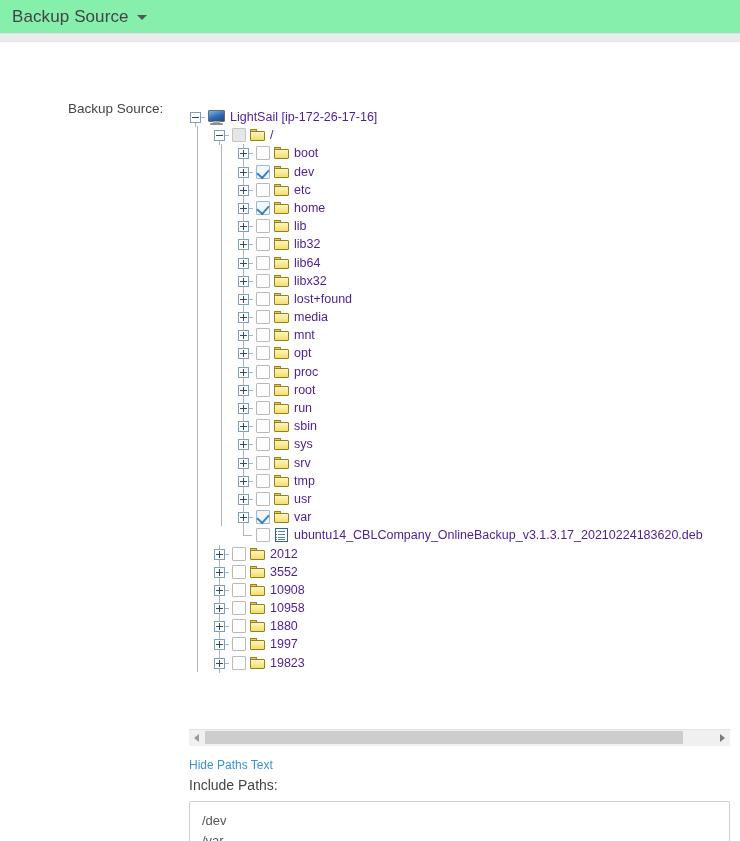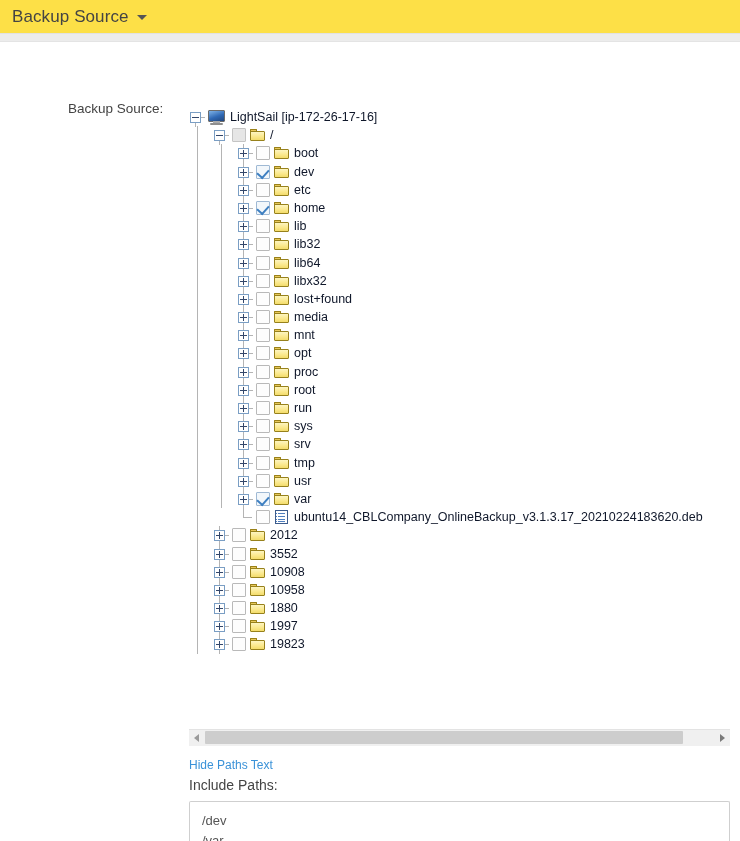--- a/index.html
+++ b/index.html
@@ -8,21 +8,21 @@
     background:#ffffff;
     font-family:"Liberation Sans","DejaVu Sans",sans-serif;
     color:#333333;
     overflow:hidden;
     position:relative;
   }
 
   
   .page-header{
     height:34px;
-    background:#fde047;
+    background:#86efac;
     border-bottom:1px solid #e2e2e2;
     display:flex;align-items:center;
     padding-left:12px;
     box-sizing:border-box;
   }
   .page-header .title{
     font-size:17px;
     color:#444444;
     font-weight:400;
     letter-spacing:.1px;
@@ -275,21 +275,21 @@
   }
   .filei .dot1{top:5px;}
   .filei .dot2{top:8px;}
   .filei .dot3{top:11px;}
   .filei .dot4{top:13px;}
 
   .lbl{
     flex:0 0 auto;
     padding-left:2px;
     font-size:12.5px;
-    color:#0f172a;
+    color:#4c1d95;
     line-height:18.2px;
   }
 
   
   .hscroll{
     position:absolute;
     left:189px;top:687px;
     width:541px;height:16px;
     background:#f0f0f0;
     border-top:1px solid #e3e3e3;
@@ -714,20 +714,40 @@
             <i class="vbar"></i>
             <i class="stub"></i>
           </span>
           <span class="cb">
             <i class="sq"></i>
           </span>
           <span class="folder">
             <i class="tab"></i>
             <i class="body"></i>
           </span>
+          <span class="lbl">sbin</span>
+        </div>
+        <div class="row">
+          <span class="indent line" style="width: 24px;"></span>
+          <span class="indent line" style="width: 24px;"></span>
+          <span class="exp">
+            <i class="up"></i>
+            <i class="down"></i>
+            <i class="box"></i>
+            <i class="hbar"></i>
+            <i class="vbar"></i>
+            <i class="stub"></i>
+          </span>
+          <span class="cb">
+            <i class="sq"></i>
+          </span>
+          <span class="folder">
+            <i class="tab"></i>
+            <i class="body"></i>
+          </span>
           <span class="lbl">sys</span>
         </div>
         <div class="row">
           <span class="indent line" style="width: 24px;"></span>
           <span class="indent line" style="width: 24px;"></span>
           <span class="exp">
             <i class="up"></i>
             <i class="down"></i>
             <i class="box"></i>
             <i class="hbar"></i>

